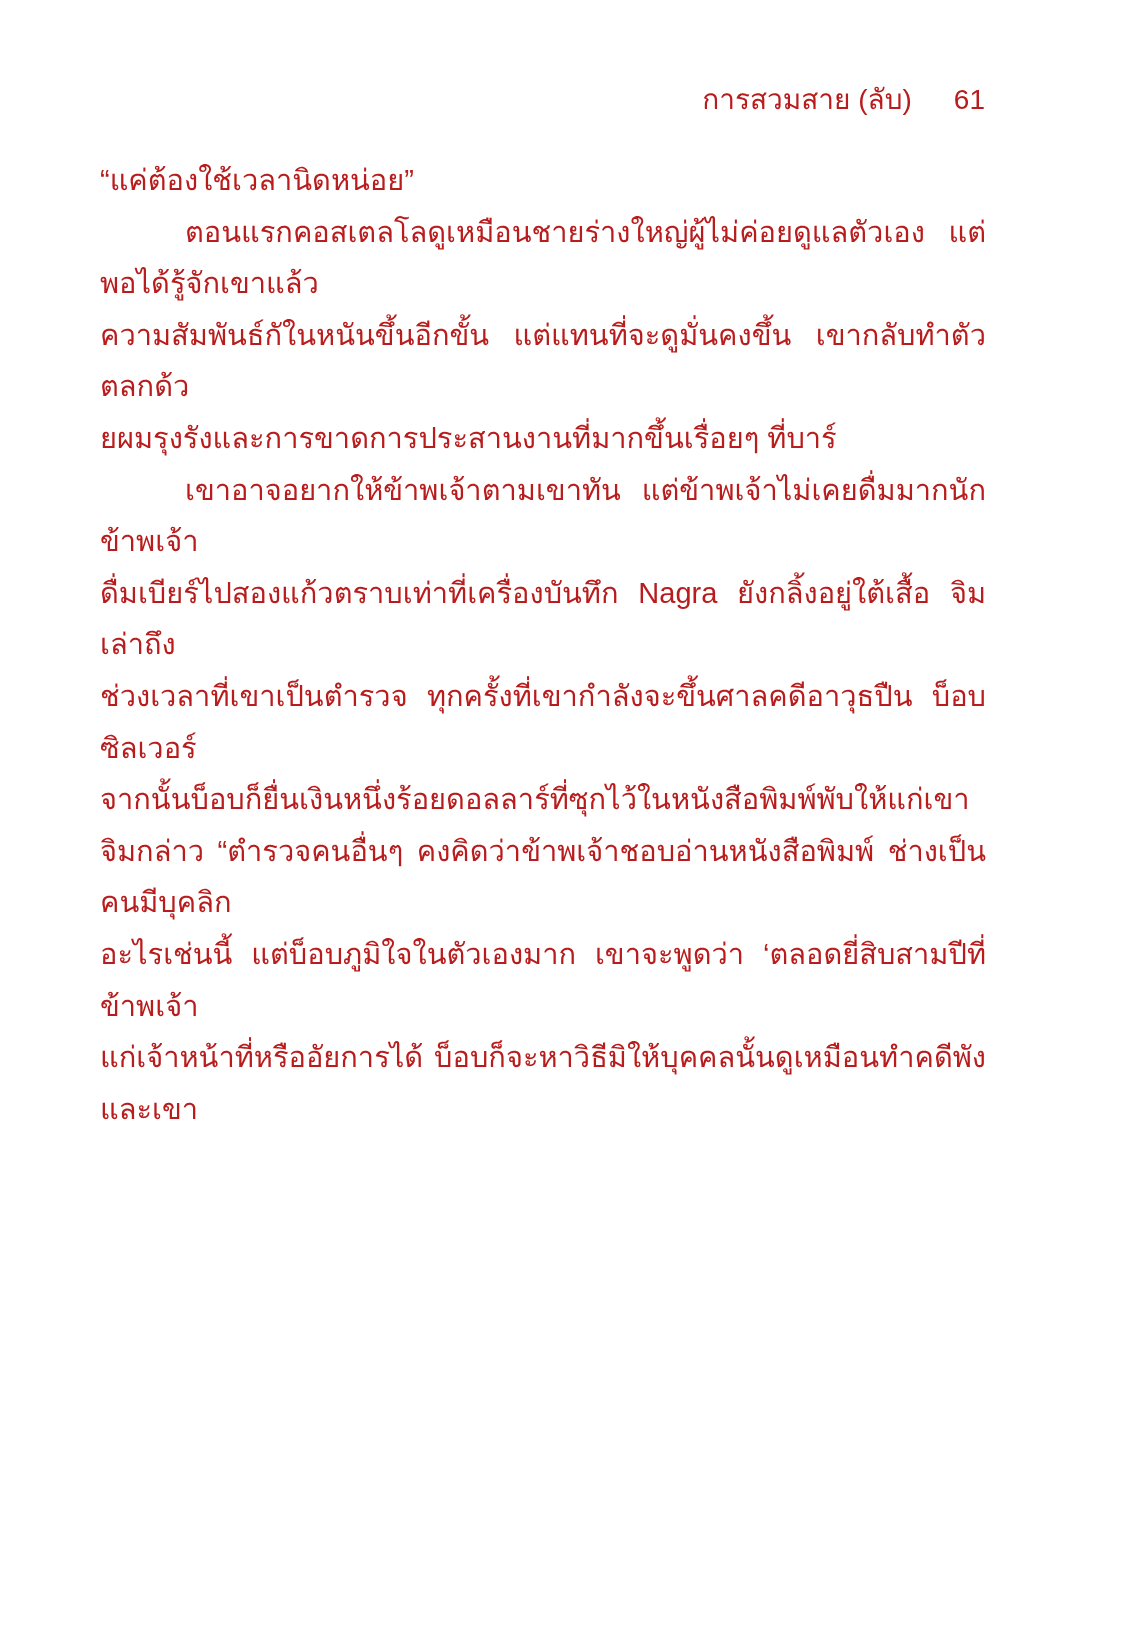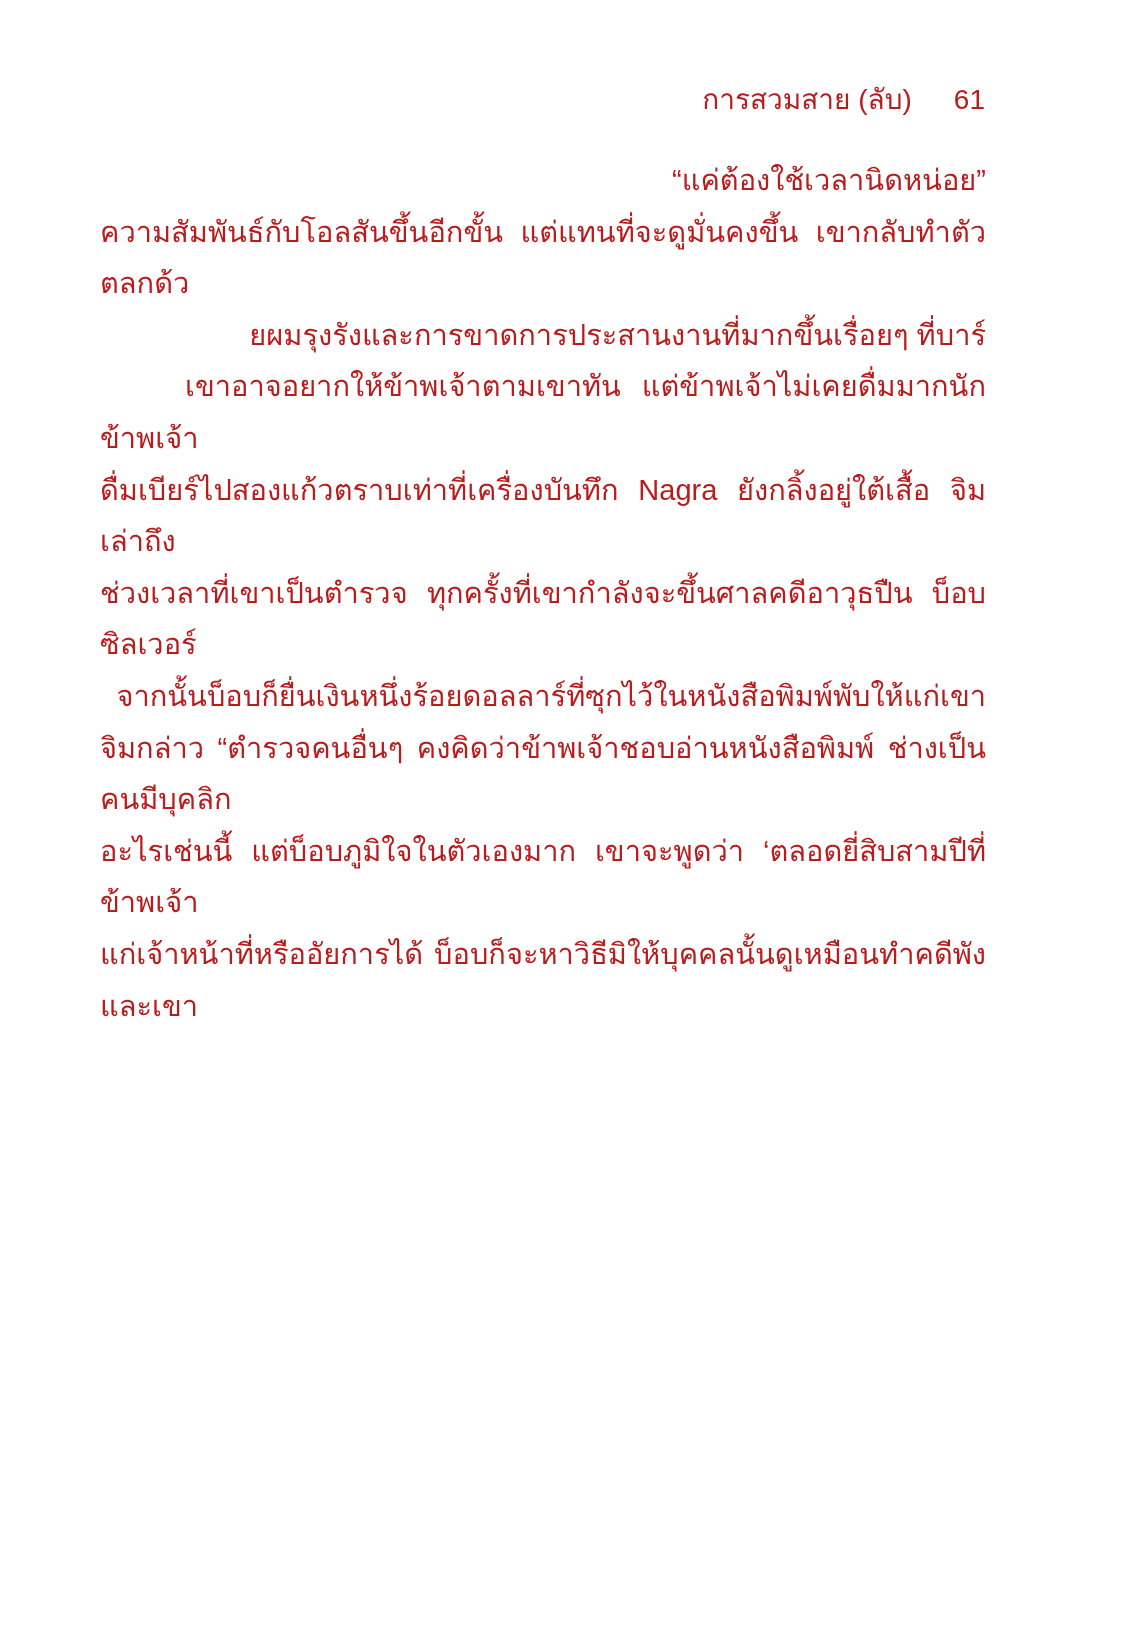--- a/index.html
+++ b/index.html
@@ -26,42 +26,43 @@
   }
   .body-text {
     position: absolute;
     top: 155px;
     left: 100px;
     width: 886px;
     font-size: 29px;
     line-height: 51.6px;
   }
   .line {
-    text-align: right;
+    text-align: left;
     min-height: 51.6px;
   }
   .line.justify {
     text-align: justify;
     text-align-last: justify;
   }
   .line.indent {
     text-indent: 85px;
   }
 </style>
 </head>
 <body>
 
 <div class="page">
   <div class="header">
     <span>การสวมสาย (ลับ)</span>
     <span>61</span>
   </div>
   <div class="body-text">
       <div class="line">“แค่ต้องใช้เวลานิดหน่อย”</div>
-      <div class="line justify">ความสัมพันธ์กับโอลสันขึ้นอีกขั้น แต่แทนที่จะดูมั่นคงขึ้น เขากลับทำตัวตลกด้ว</div>
+      <div class="line justify indent">ตอนแรกคอสเตลโลดูเหมือนชายร่างใหญ่ผู้ไม่ค่อยดูแลตัวเอง แต่พอได้รู้จักเขาแล้ว</div>
+      <div class="line justify">ความสัมพันธ์กัในหนันขึ้นอีกขั้น แต่แทนที่จะดูมั่นคงขึ้น เขากลับทำตัวตลกด้ว</div>
       <div class="line">ยผมรุงรังและการขาดการประสานงานที่มากขึ้นเรื่อยๆ ที่บาร์</div>
       <div class="line justify indent">เขาอาจอยากให้ข้าพเจ้าตามเขาทัน แต่ข้าพเจ้าไม่เคยดื่มมากนัก ข้าพเจ้า</div>
       <div class="line justify">ดื่มเบียร์ไปสองแก้วตราบเท่าที่เครื่องบันทึก Nagra ยังกลิ้งอยู่ใต้เสื้อ จิมเล่าถึง</div>
       <div class="line justify">ช่วงเวลาที่เขาเป็นตำรวจ ทุกครั้งที่เขากำลังจะขึ้นศาลคดีอาวุธปืน บ็อบ ซิลเวอร์</div>
       <div class="line">จากนั้นบ็อบก็ยื่นเงินหนึ่งร้อยดอลลาร์ที่ซุกไว้ในหนังสือพิมพ์พับให้แก่เขา</div>
       <div class="line justify">จิมกล่าว “ตำรวจคนอื่นๆ คงคิดว่าข้าพเจ้าชอบอ่านหนังสือพิมพ์ ช่างเป็นคนมีบุคลิก</div>
       <div class="line justify">อะไรเช่นนี้ แต่บ็อบภูมิใจในตัวเองมาก เขาจะพูดว่า ‘ตลอดยี่สิบสามปีที่ข้าพเจ้า</div>
       <div class="line justify">แก่เจ้าหน้าที่หรืออัยการได้ บ็อบก็จะหาวิธีมิให้บุคคลนั้นดูเหมือนทำคดีพัง และเขา</div>
     </div>
 </div>

